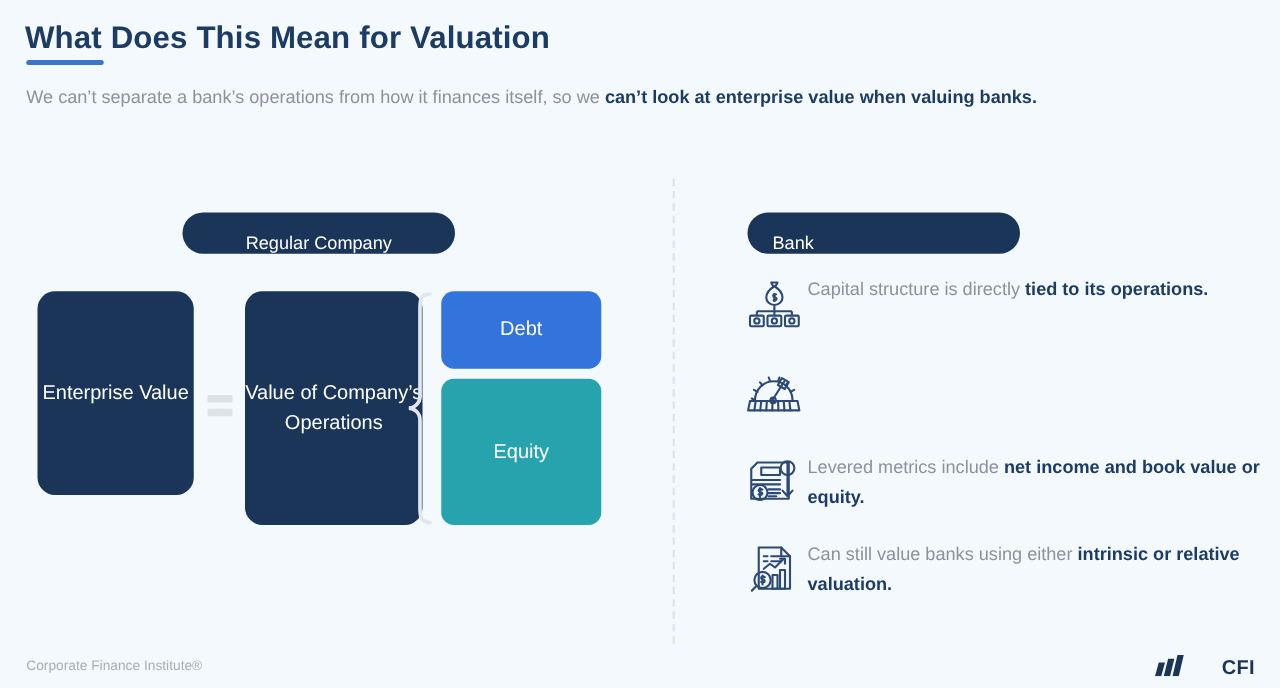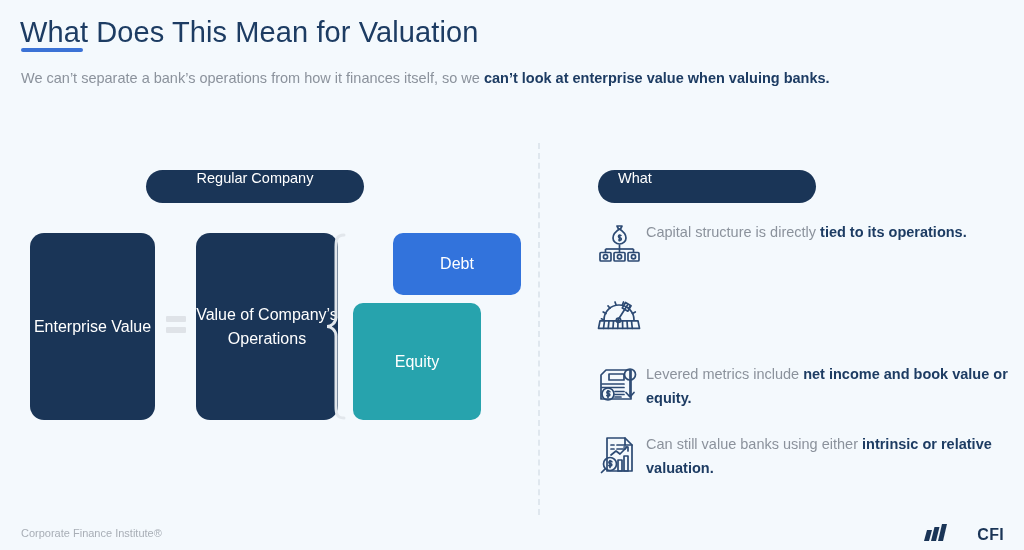--- a/index.html
+++ b/index.html
@@ -13,24 +13,24 @@
     font-family: "Liberation Sans", sans-serif;
     overflow: hidden;
     position: relative;
   }
 
   
   #slide-title {
     position: absolute;
     left: 20px;
     top: 16px;
-    font-size: 29px;
+    font-size: 25px;
     color: #1d3c63;
     letter-spacing: 0.1px;
-    font-weight: 400;
+    font-weight: 700;
     white-space: nowrap;
   }
   #title-underline {
     position: absolute;
     left: 21px;
     top: 48px;
     width: 62px;
     height: 4px;
     border-radius: 2px;
     background: #3b72d6;
@@ -60,21 +60,21 @@
   }
 
   
   .pill {
     position: absolute;
     background: #1a3557;
     color: #ffffff;
     border-radius: 999px;
     font-size: 14.5px;
     display: flex;
-    align-items: flex-start;
+    align-items: flex-end;
     height: 33px;
   }
   #pill-regular-company {
     left: 146px;
     top: 170px;
     width: 218px;
     justify-content: center;
   }
   #pill-bank {
     left: 598px;
@@ -95,21 +95,21 @@
     align-items: center;
     justify-content: center;
     text-align: center;
     font-size: 16px;
     line-height: 1.45;
   }
   #box-enterprise-value {
     left: 30px;
     top: 233px;
     width: 125px;
-    height: 187px;
+    height: 163px;
   }
   #box-operations {
     left: 196px;
     top: 233px;
     width: 142px;
     height: 187px;
   }
   #equals-sign {
     position: absolute;
     left: 166px;
@@ -142,21 +142,20 @@
     align-items: center;
     justify-content: center;
     font-size: 16px;
   }
   #box-debt {
     left: 353px;
     top: 233px;
     width: 128px;
     height: 62px;
     background: #3273dc;
-    margin-left: 40px;
   }
   #box-equity {
     left: 353px;
     top: 303px;
     width: 128px;
     height: 117px;
     background: #27a3ad;
   }
 
   
@@ -250,21 +249,21 @@
 
 <div class="side-box" id="box-debt">
   <span>Debt</span>
 </div>
 
 <div class="side-box" id="box-equity">
   <span>Equity</span>
 </div>
 
 <div class="pill" id="pill-bank">
-  <span>What</span>
+  <span>Bank</span>
 </div>
 
 <div class="bullet" id="bullet-0">
   <div class="bullet-icon">
     <svg width="44" height="44" viewBox="0 0 44 44" fill="none" aria-hidden="true">
       <g stroke="#2c4a73" stroke-width="1.7" fill="none" stroke-linejoin="round">
         <path d="M20 5 h5 l-1.5 3 h-2 z"></path>
         <path d="M22.5 8 c-4 2.5 -6.5 5.5 -6.5 9 a6.5 6 0 0 0 13 0 c0 -3.5 -2.5 -6.5 -6.5 -9 z"></path>
         <path d="M22.5 13.5 v7"></path>
         <path d="M24.3 15 c-0.6 -0.8 -2.8 -0.9 -2.8 0.6 c0 1.5 2.8 0.9 2.8 2.4 c0 1.5 -2.2 1.4 -2.8 0.6"></path>

